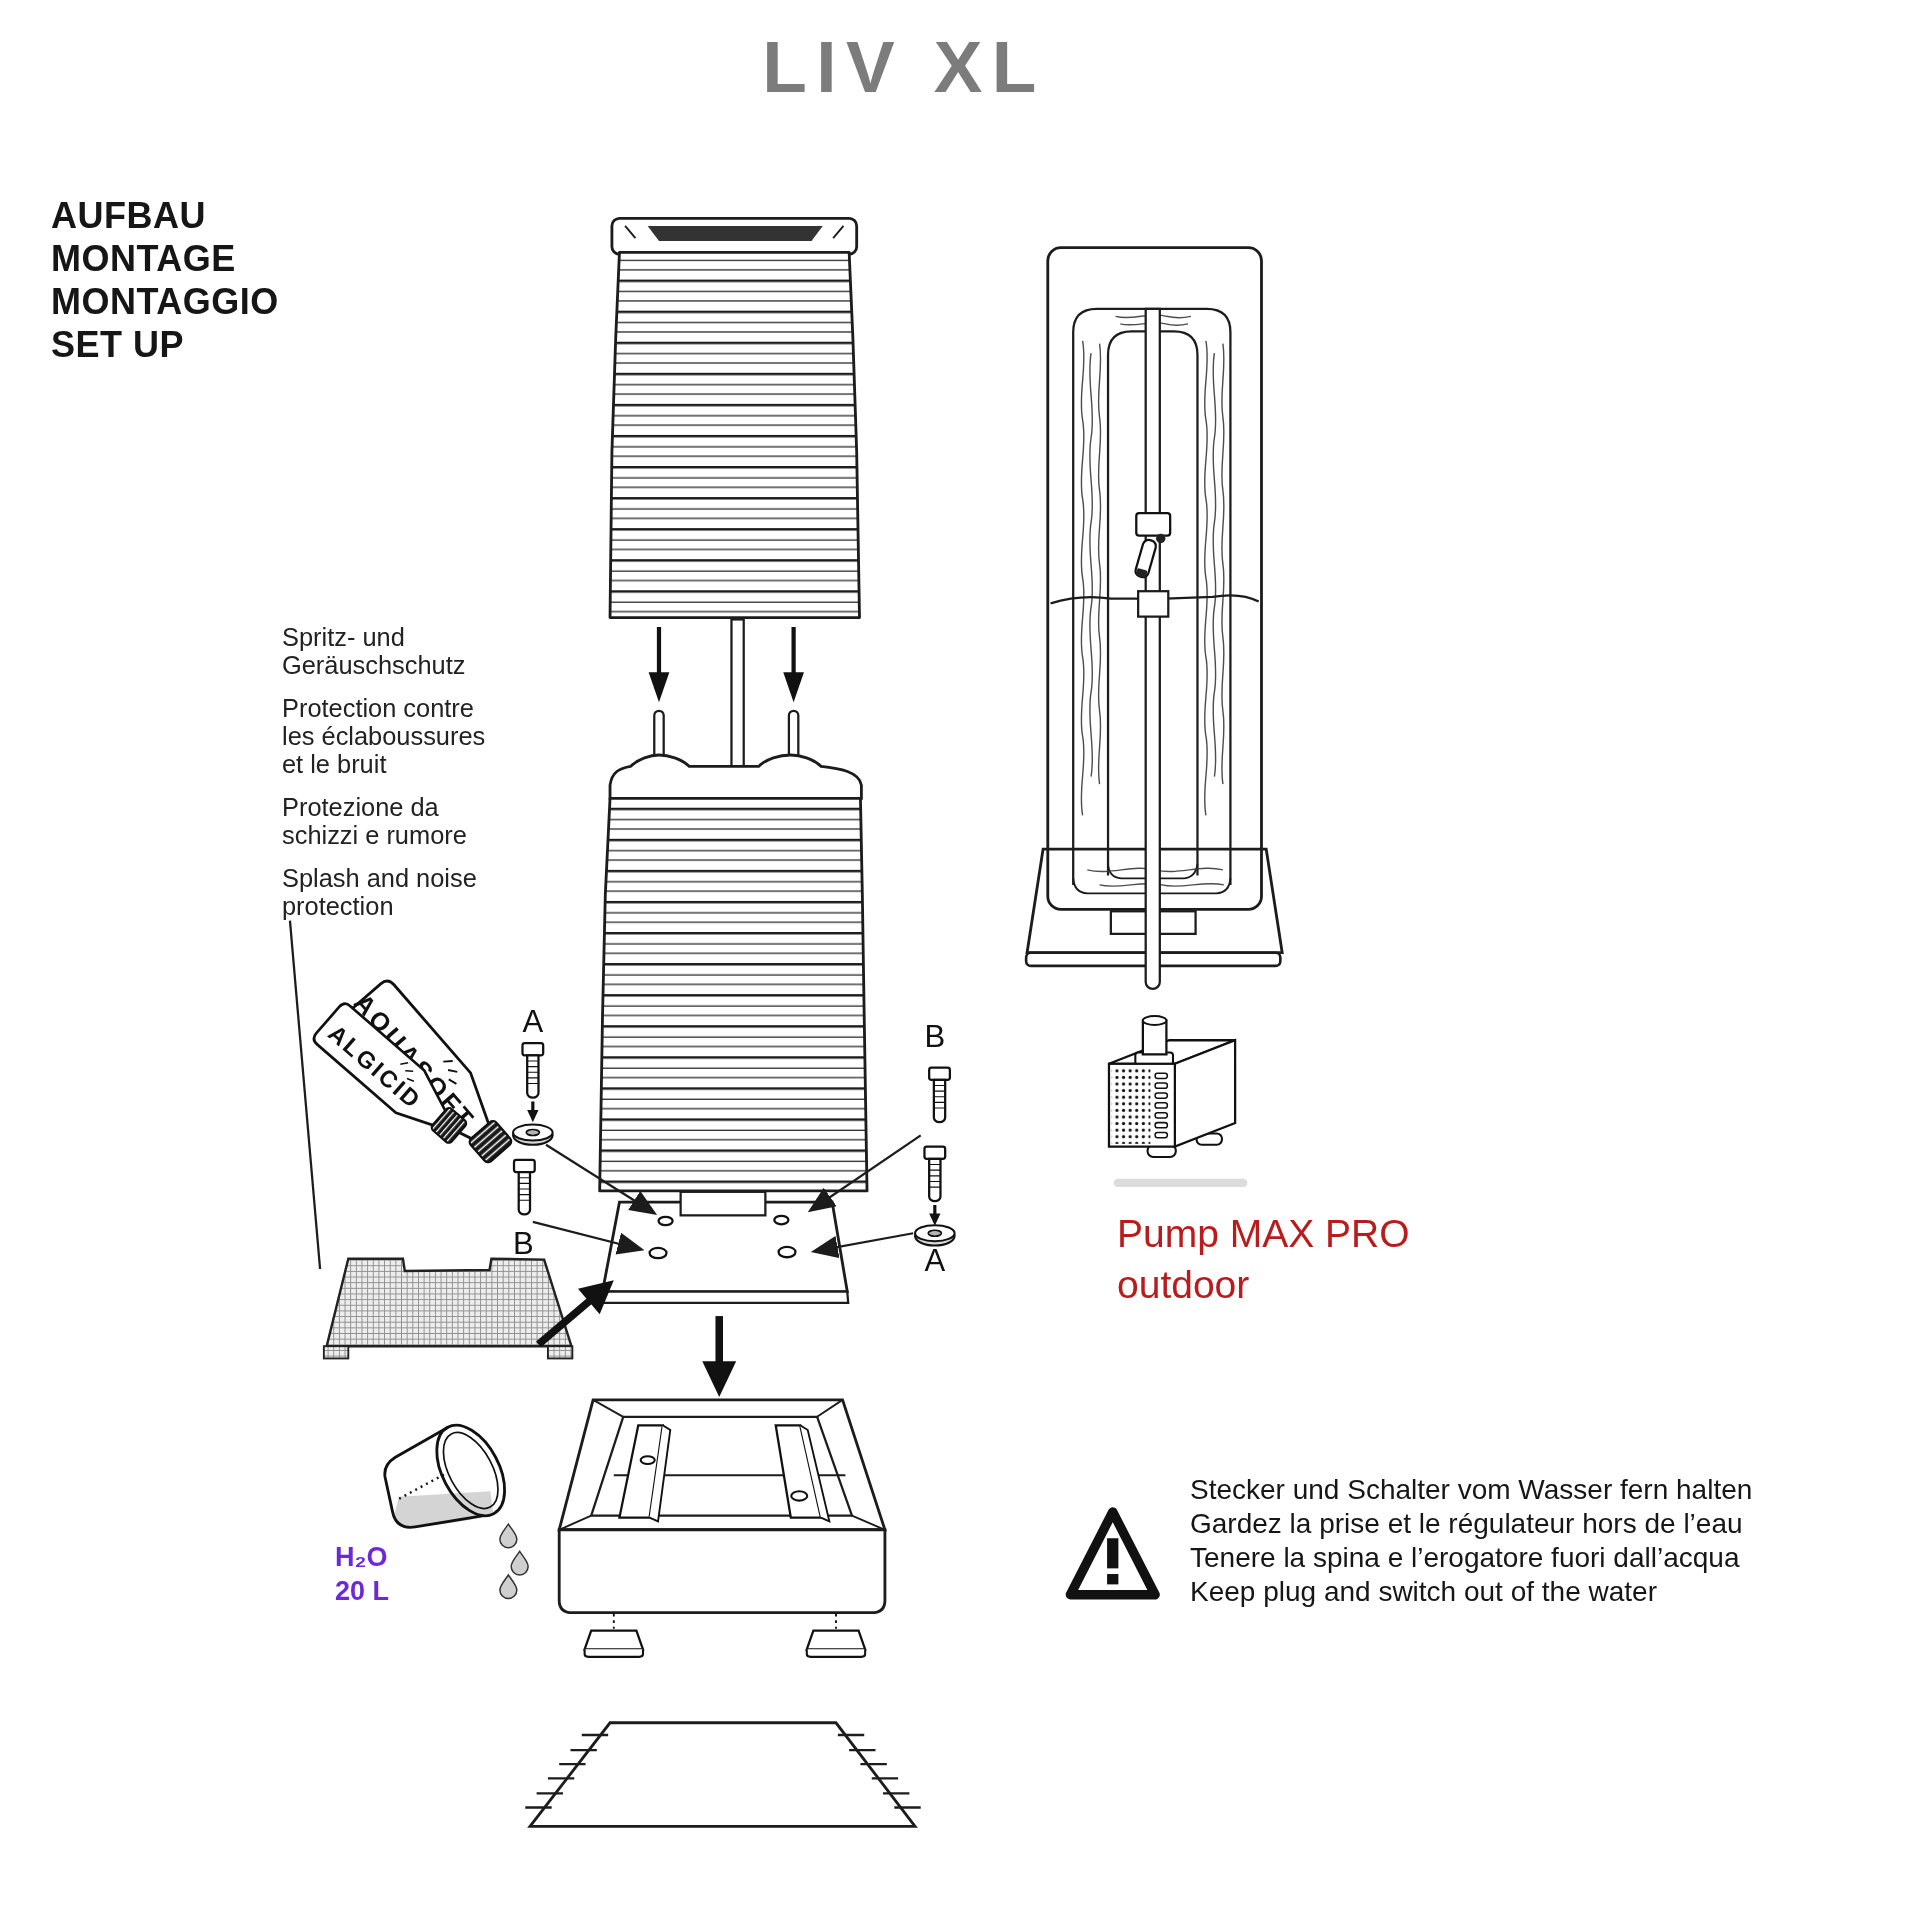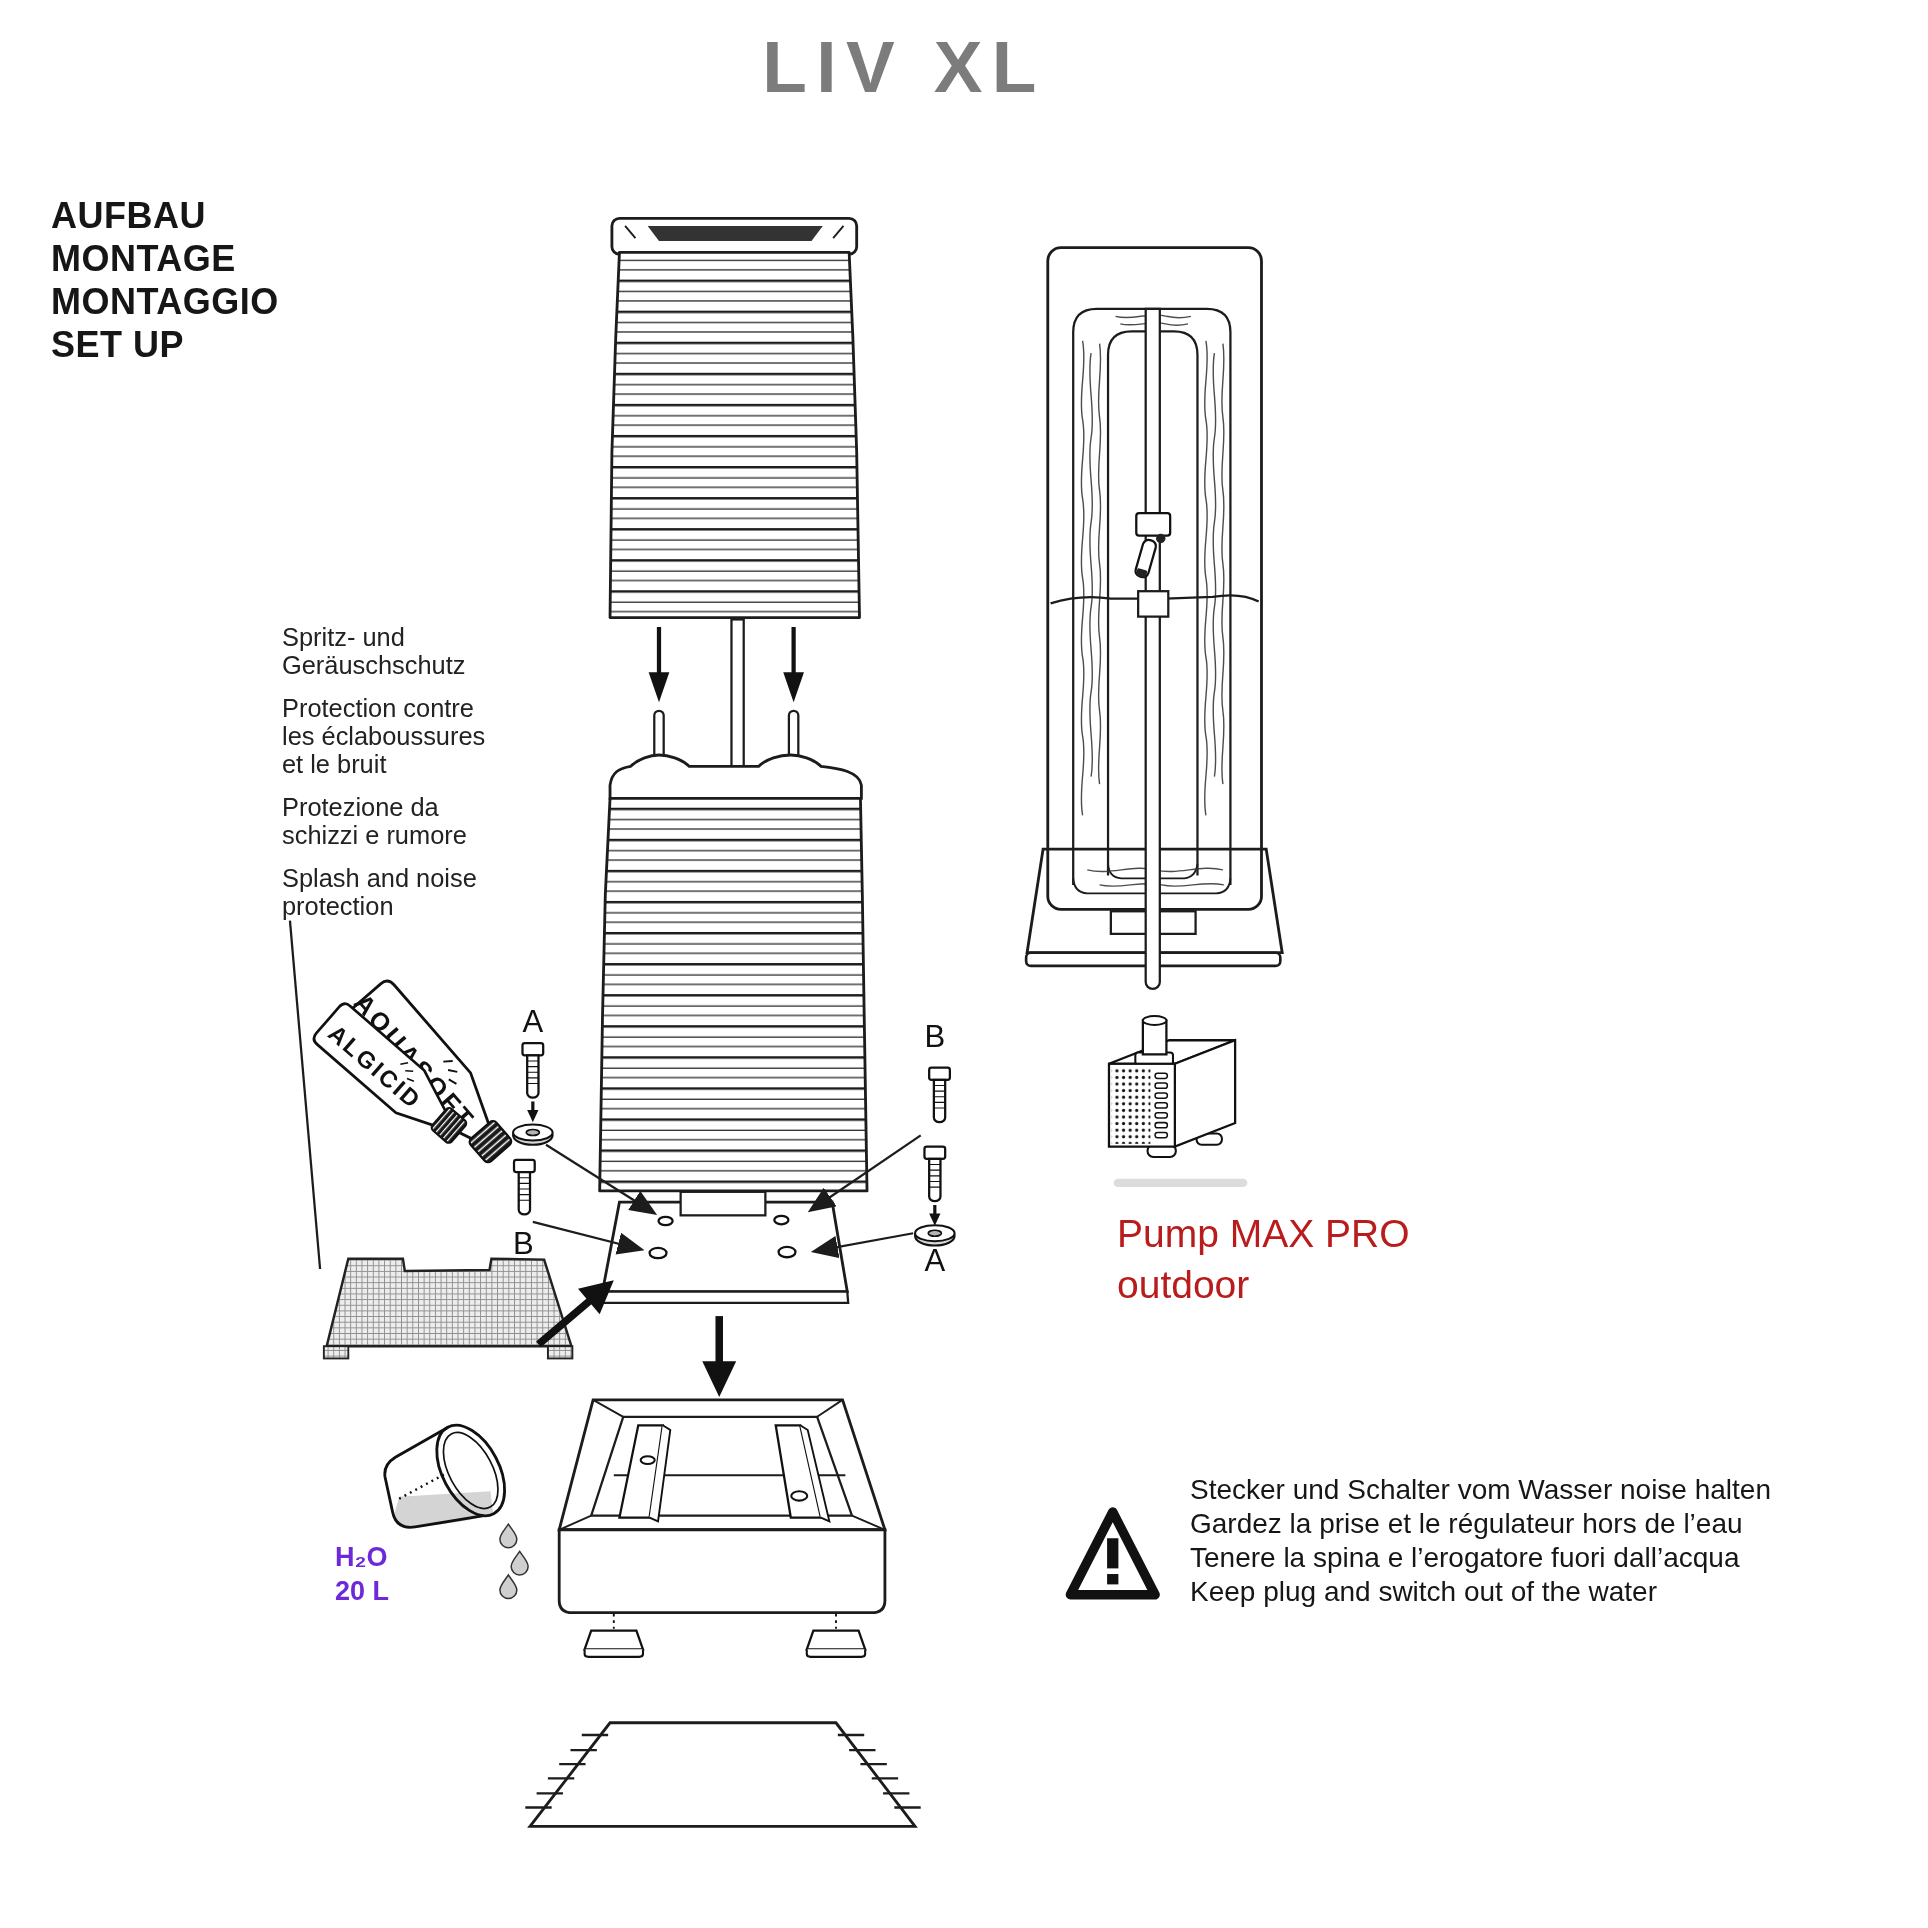--- a/index.html
+++ b/index.html
@@ -288,20 +288,20 @@
   <div>Pump MAX PRO</div>
   <div>outdoor</div>
 </div>
 
 <div class="abs waterlabel">
   <div>H₂O</div>
   <div>20 L</div>
 </div>
 
 <div class="abs warntext">
-  <div>Stecker und Schalter vom Wasser noise halten</div>
+  <div>Stecker und Schalter vom Wasser fern halten</div>
   <div>Gardez la prise et le régulateur hors de l’eau</div>
   <div>Tenere la spina e l’erogatore fuori dall’acqua</div>
   <div>Keep plug and switch out of the water</div>
 </div>
 
 </div>
 
 
 </body></html>

